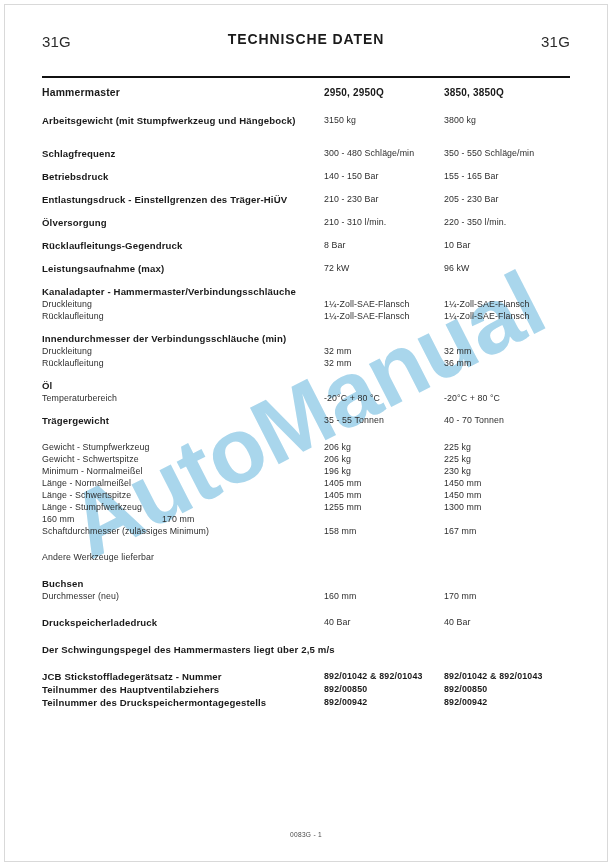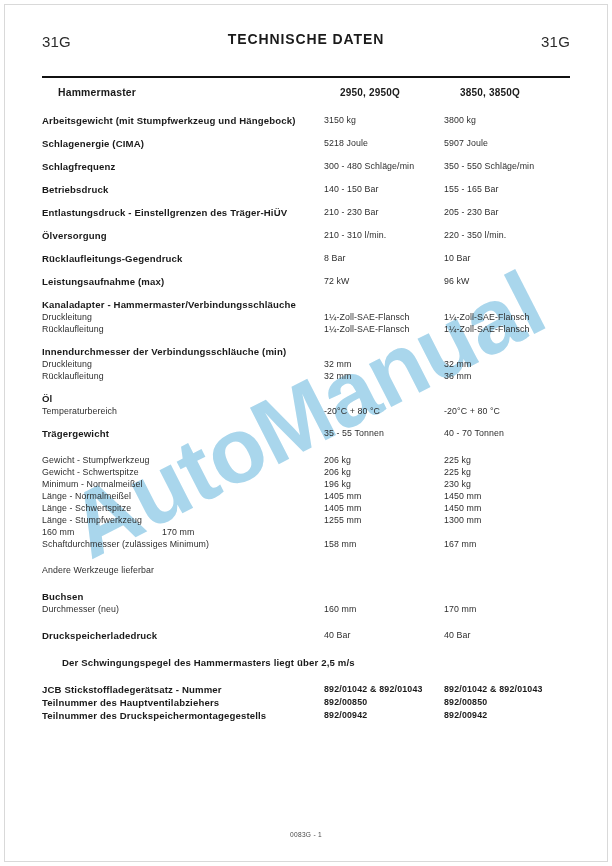--- a/index.html
+++ b/index.html
@@ -119,21 +119,20 @@
     font-size: 9.6px;
     font-weight: 700;
     line-height: 13px;
     letter-spacing: .15px;
   }
   .t-headbig {
     font-size: 10.4px;
     font-weight: 700;
     line-height: 14px;
     letter-spacing: .2px;
-    margin-left: 16px;
   }
   .t-plain {
     font-size: 8.8px;
     font-weight: 400;
     line-height: 12px;
     color: #2e2e2e;
     letter-spacing: .1px;
   }
   .t-val {
     font-size: 8.8px;
@@ -192,25 +191,20 @@
 
     <div class="gap-lg"></div>
 
     <div class="row">
       <div class="c-label t-head">Arbeitsgewicht (mit Stumpfwerkzeug und Hängebock)</div>
       <div class="c-a t-val">3150 kg</div>
       <div class="c-b t-val">3800 kg</div>
     </div>
     <div class="gap-md"></div>
 
-    <div class="row">
-      <div class="c-label t-head">Schlagenergie (CIMA)</div>
-      <div class="c-a t-val">5218 Joule</div>
-      <div class="c-b t-val">5907 Joule</div>
-    </div>
     <div class="gap-md"></div>
 
     <div class="row">
       <div class="c-label t-head">Schlagfrequenz</div>
       <div class="c-a t-val">300 - 480 Schläge/min</div>
       <div class="c-b t-val">350 - 550 Schläge/min</div>
     </div>
     <div class="gap-md"></div>
 
     <div class="row">
@@ -366,21 +360,21 @@
 
     <div class="row">
       <div class="c-label t-head">Druckspeicherladedruck</div>
       <div class="c-a t-val">40 Bar</div>
       <div class="c-b t-val">40 Bar</div>
     </div>
 
     <div class="gap-lg"></div>
 
     <div class="row">
-      <div class="c-label t-head" style="width:400px;flex:0 0 400px;margin-left:20px;">Der Schwingungspegel des Hammermasters liegt über 2,5 m/s</div>
+      <div class="c-label t-head" style="width:400px;flex:0 0 400px;">Der Schwingungspegel des Hammermasters liegt über 2,5 m/s</div>
     </div>
 
     <div class="gap-lg"></div>
 
     <div class="row">
       <div class="c-label t-head">JCB Stickstoffladegerätsatz - Nummer</div>
       <div class="c-a t-valbig" style="font-size:8.8px;font-weight:700;line-height:12px;">892/01042 &amp; 892/01043</div>
       <div class="c-b t-valbig" style="font-size:8.8px;font-weight:700;line-height:12px;">892/01042 &amp; 892/01043</div>
     </div>
     <div class="row">

